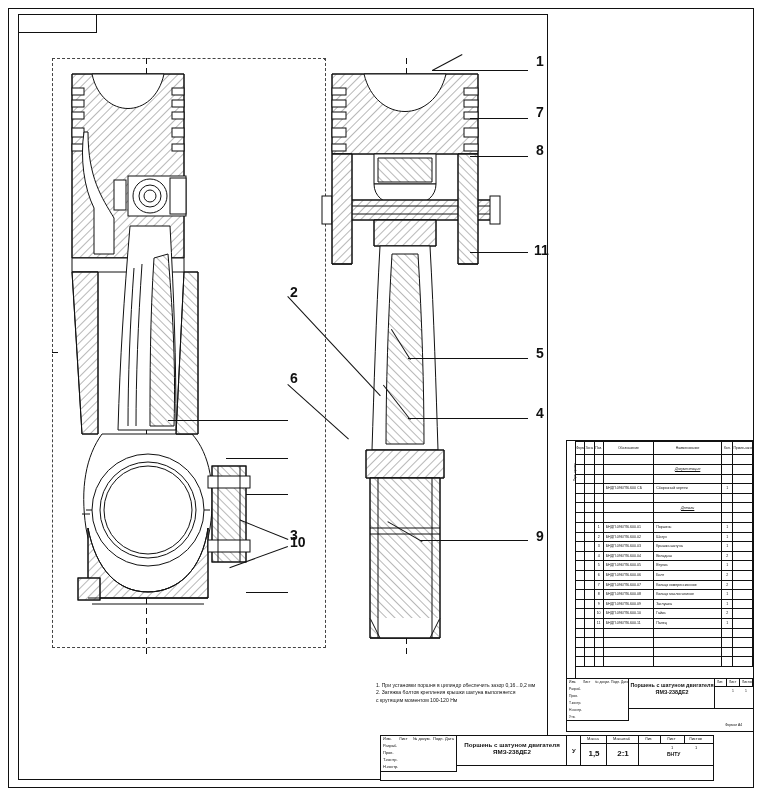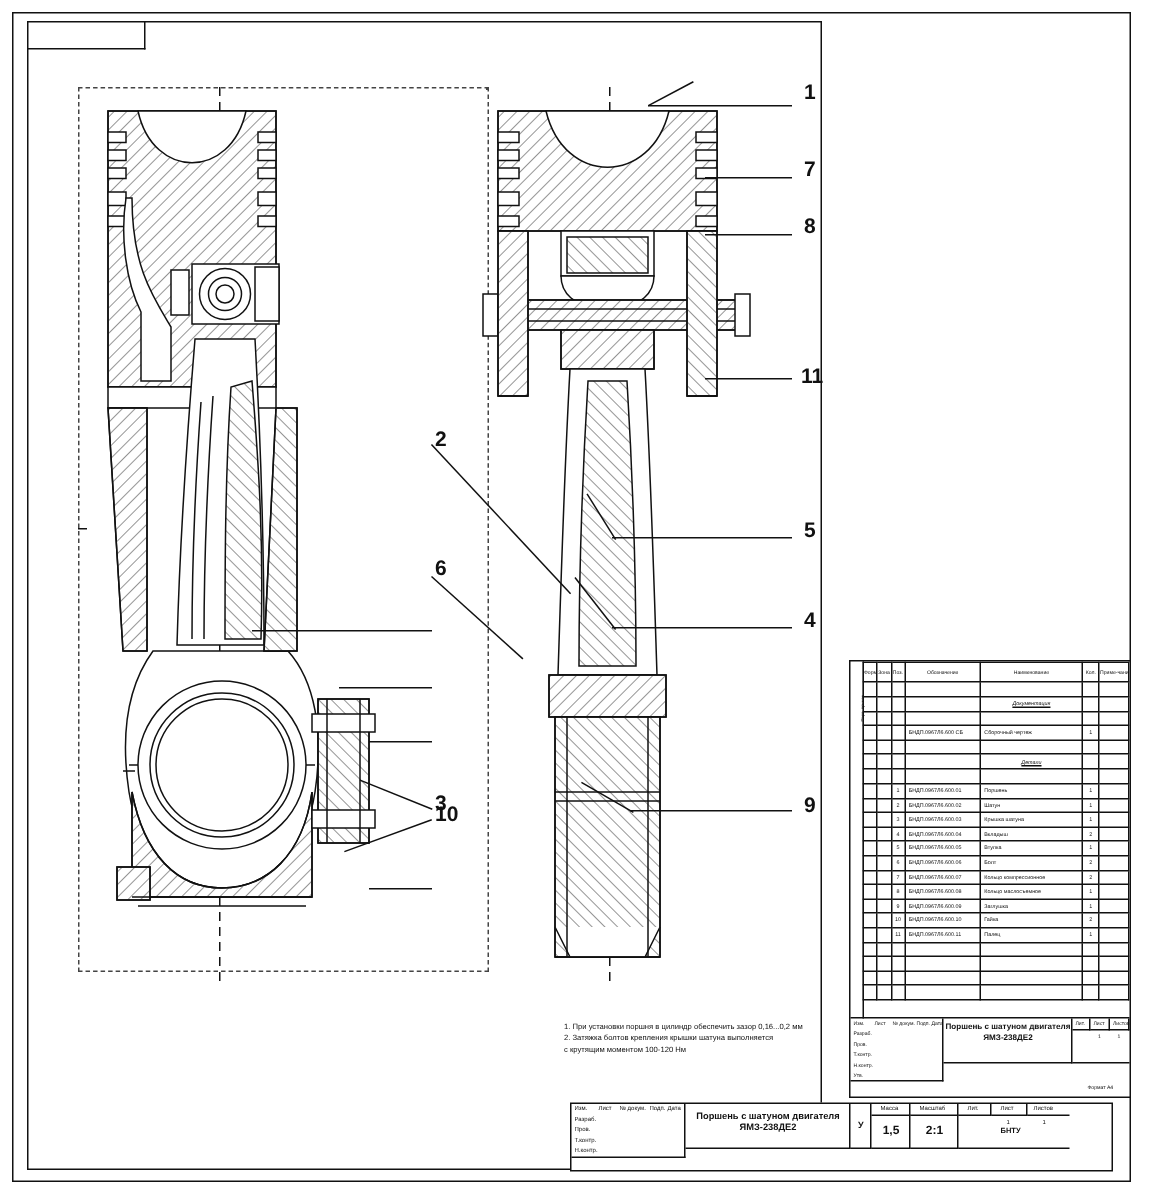--- a/index.html
+++ b/index.html
@@ -16,21 +16,21 @@
   .vline{width:1px;}
   .lab{position:absolute;font-size:14px;font-weight:600;line-height:1;color:#111;}
 
   svg.part{position:absolute;}
 
   
   .notes{position:absolute;left:376px;top:682px;width:210px;font-size:5.1px;line-height:1.45;color:#111;}
   .notes div{white-space:nowrap;}
 
   
-  .tb{position:absolute;left:380px;top:735px;width:332px;height:44px;border:1px solid #111;background:#fff;font-size:4px;color:#111;padding-left:28px;}
+  .tb{position:absolute;left:380px;top:735px;width:332px;height:44px;border:1px solid #111;background:#fff;font-size:4px;color:#111;}
   .tb .c{position:absolute;box-sizing:border-box;border-right:1px solid #111;border-bottom:1px solid #111;overflow:hidden;}
   .tb .nb{border-right:none;}
   .tb .t{position:absolute;font-size:4px;line-height:1;}
   .tb .big{font-size:6.2px;font-weight:600;text-align:center;}
   .tb .num{font-size:8px;font-weight:600;text-align:center;}
 
   
   .spec{position:absolute;left:566px;top:440px;width:186px;height:290px;border:1px solid #111;background:#fff;font-size:3.6px;color:#111;}
   .spec table{border-collapse:collapse;width:100%;table-layout:fixed;}
   .spec td{border:1px solid #111;padding:0;height:8.6px;font-size:3.6px;line-height:8.6px;text-align:center;overflow:hidden;white-space:nowrap;}

